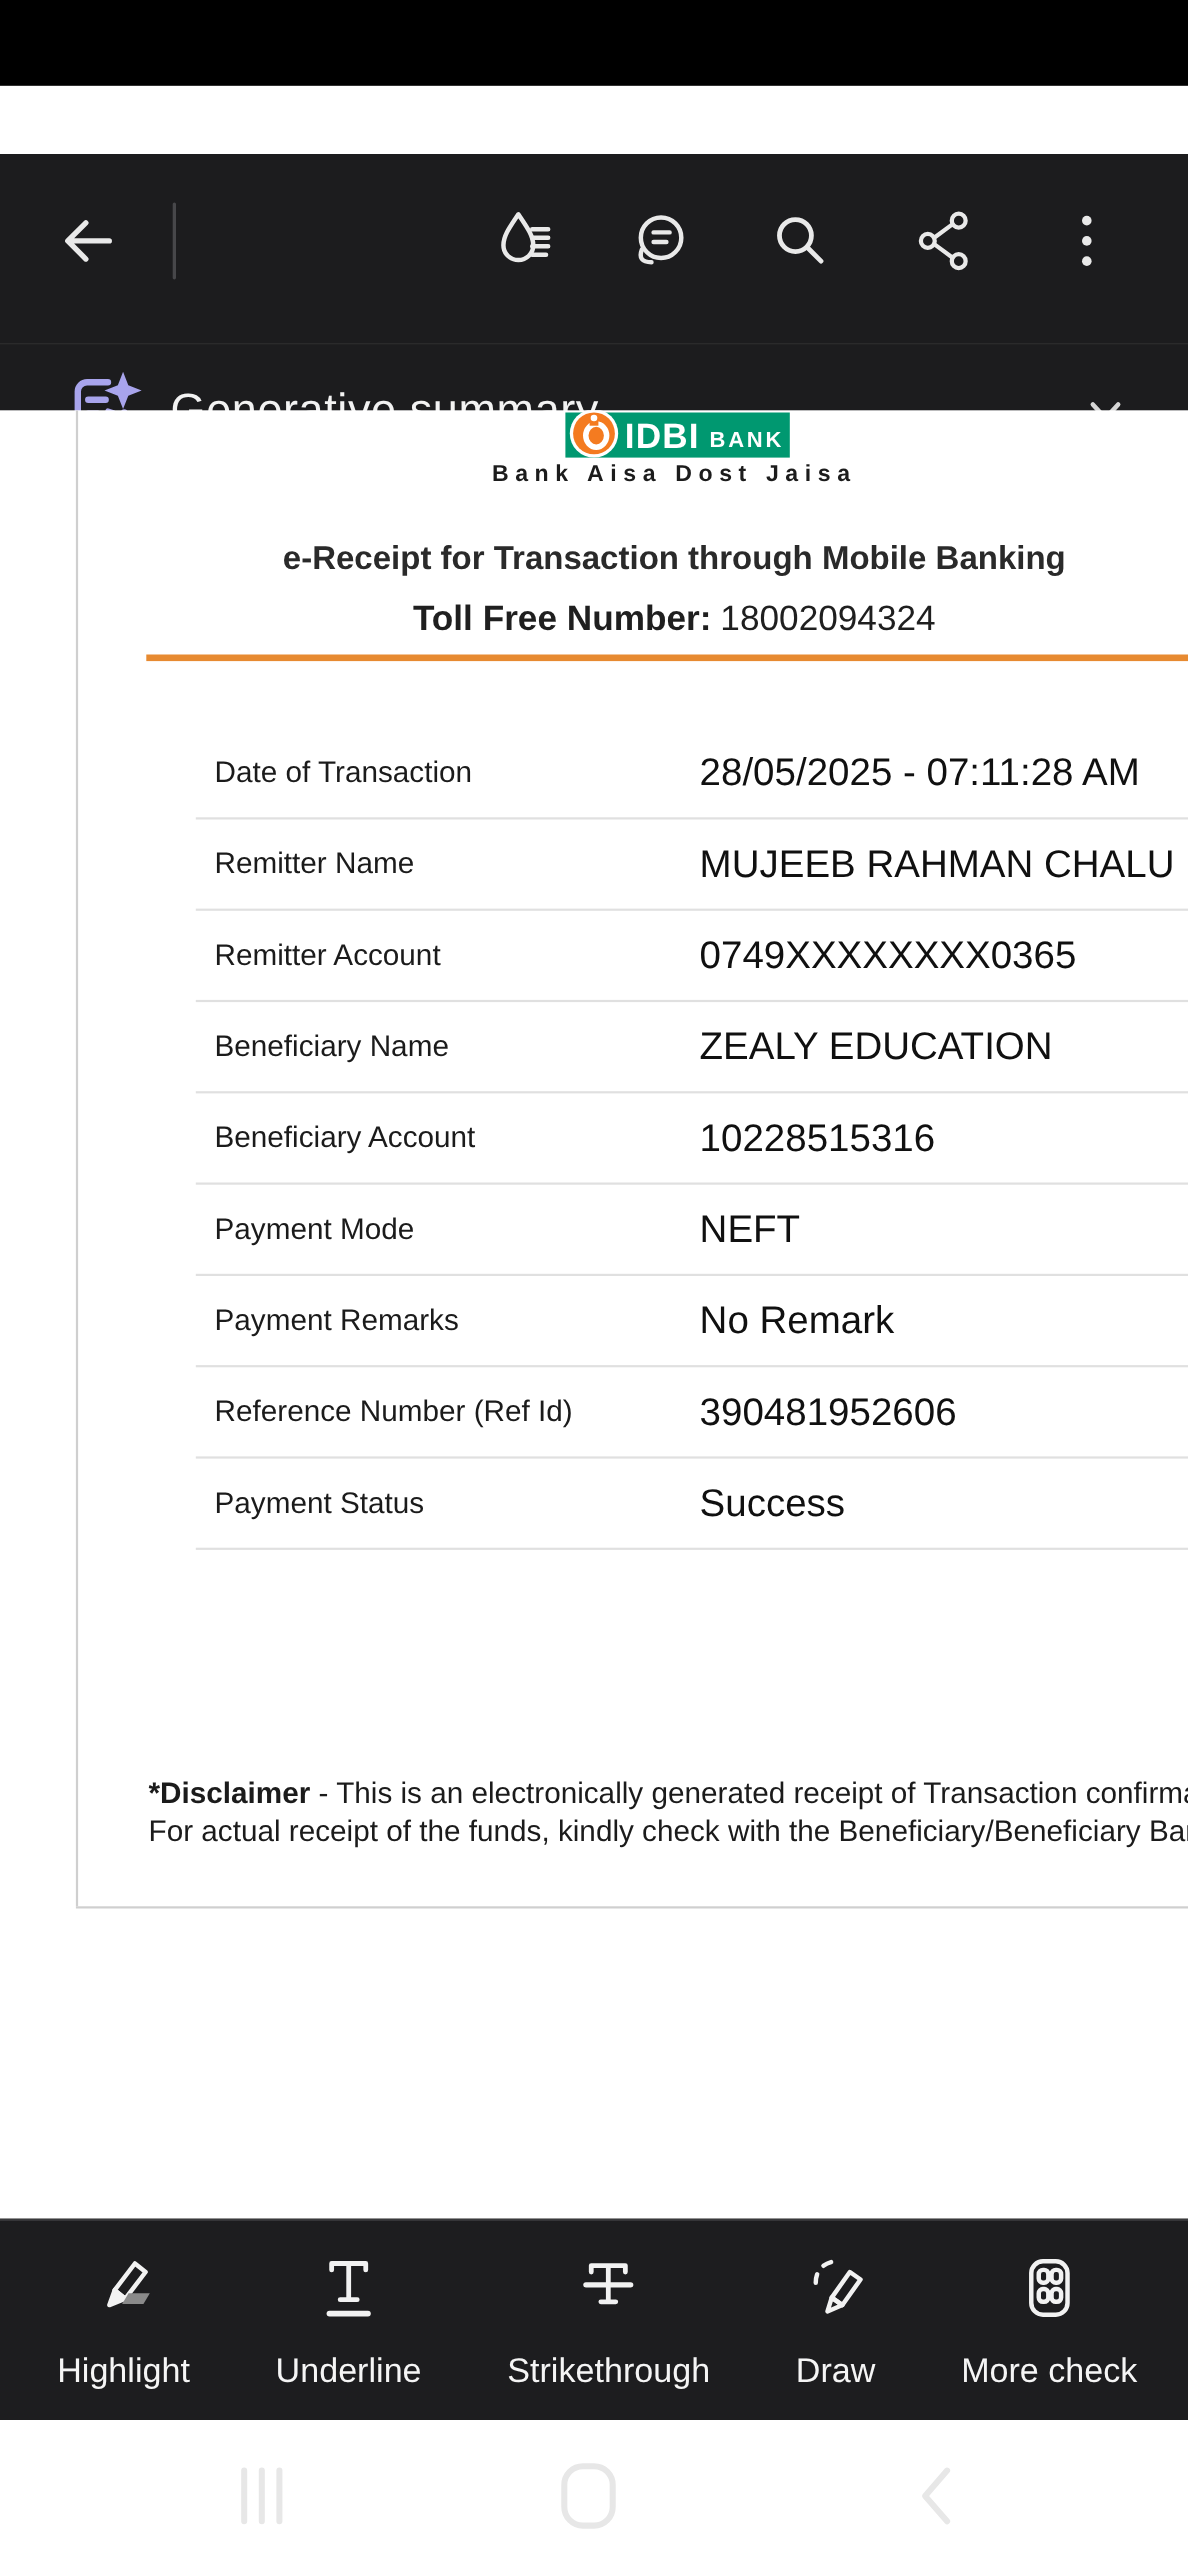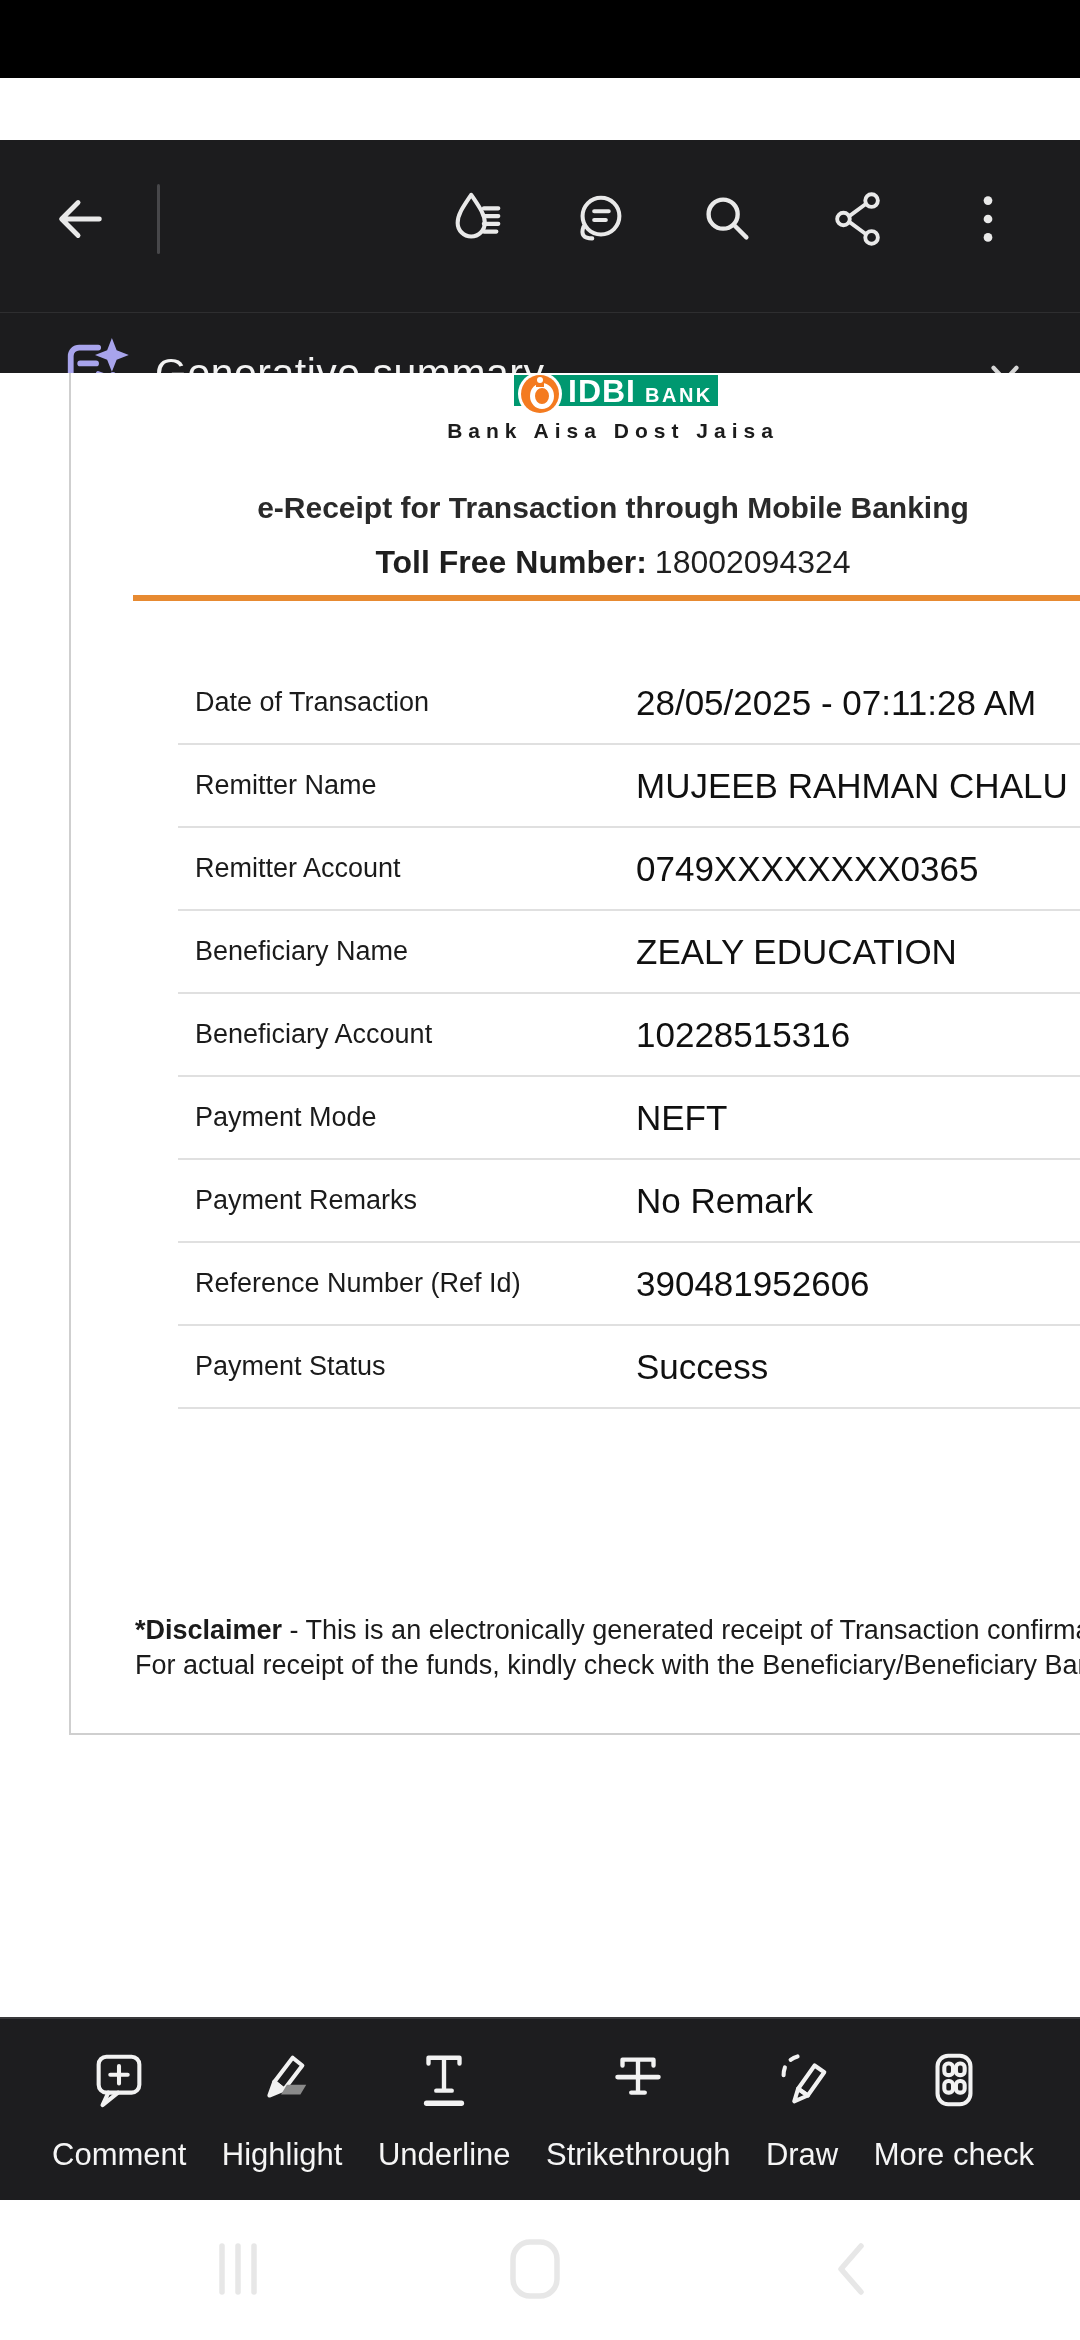--- a/index.html
+++ b/index.html
@@ -19,21 +19,21 @@
   .summary-bar{position:absolute;left:0;top:172px;width:1080px;height:123px;border-top:1px solid #2e2e30;box-sizing:border-box;}
   .summary-icon{position:absolute;left:60px;top:24px;color:var(--summary-icon,#a8a4ec);}
   .summary-label{position:absolute;left:155px;top:50%;transform:translateY(-52%);font-size:41px;color:#f2f2f2;letter-spacing:0.5px;white-space:nowrap;}
   .summary-chevron{position:absolute;left:982px;top:38px;color:#d6d6d6;}
 
   
   .document{position:absolute;left:0;top:373px;width:1080px;height:1644px;background:#fff;overflow:hidden;}
   .page-edge-left{position:absolute;left:69px;top:0;width:2px;height:1360px;background:#cfcfcf;}
   .page-edge-bottom{position:absolute;left:69px;top:1360px;width:1011px;height:2px;background:#cfcfcf;}
 
-  .logo-rect{position:absolute;left:514px;top:2px;width:204px;height:31px;background:var(--idbi-green,#009870);
+  .logo-rect{position:absolute;left:514px;top:2px;width:204px;height:41px;background:var(--idbi-green,#009870);
              display:flex;align-items:center;padding-left:54px;box-sizing:border-box;}
   .logo-idbi{font-size:32px;font-weight:bold;color:#fff;letter-spacing:1px;line-height:1;}
   .logo-bank{font-size:20px;font-weight:bold;color:#ffffff;letter-spacing:2.5px;margin-left:9px;line-height:1;margin-top:9px;}
   .logo-circle{position:absolute;left:518px;top:-1px;width:44px;height:44px;border-radius:50%;background:#fff;}
   .logo-circle .orange{position:absolute;left:3px;top:3px;width:38px;height:38px;border-radius:50%;background:var(--idbi-orange,#f47b20);}
   .logo-circle .ring{position:absolute;left:12px;top:11px;width:14px;height:16px;border:5px solid #fff;border-radius:50%;}
   .logo-circle .ring-gap{position:absolute;left:18px;top:7px;width:8px;height:8px;background:var(--idbi-orange,#f47b20);}
   .logo-circle .dot{position:absolute;left:19px;top:5px;width:6px;height:6px;border-radius:50%;background:#fff;}
 
   .tagline{position:absolute;left:613px;top:46px;transform:translateX(-50%);font-size:21px;font-weight:bold;
@@ -200,28 +200,20 @@
 
     <div class="disclaimer">
       <div class="disc-line"><b>*Disclaimer</b><span> - This is an electronically generated receipt of Transaction confirmation from IDBI Bank.</span></div>
       <div class="disc-line">For actual receipt of the funds, kindly check with the Beneficiary/Beneficiary Bank.</div>
     </div>
   </main>
 
   <nav class="bottom-toolbar">
     <div class="tool-item">
       <svg width="62" height="62" viewBox="0 0 64 64" fill="none" stroke="#f2f2f2" stroke-width="4.2" stroke-linecap="round" stroke-linejoin="round">
-          <rect x="11" y="8" width="42" height="37" rx="8"></rect>
-          <path d="M21 45 L15 58 L31 45"></path>
-          <path d="M32 17.5 V35.5 M23 26.5 H41"></path>
-        </svg>
-      <span class="tool-label">Comment</span>
-    </div>
-    <div class="tool-item">
-      <svg width="62" height="62" viewBox="0 0 64 64" fill="none" stroke="#f2f2f2" stroke-width="4.2" stroke-linecap="round" stroke-linejoin="round">
           <path d="M24 34 L43 9 L53 17 L34 42 Z"></path>
           <path d="M24 34 L34 42 L19 48 Z" fill="#f2f2f2"></path>
           <path d="M31 47 L51 47 L57 37 L37 37 Z" fill="#8a8a8a" stroke="none"></path>
         </svg>
       <span class="tool-label">Highlight</span>
     </div>
     <div class="tool-item">
       <svg width="62" height="62" viewBox="0 0 64 64" fill="none" stroke="#f2f2f2" stroke-width="4.5" stroke-linecap="round" stroke-linejoin="round">
           <path d="M16 9 H48 M16 9 V15 M48 9 V15 M32 9 V43 M24 43 H40"></path>
           <path d="M14 56 H50" stroke-width="5.5"></path>

